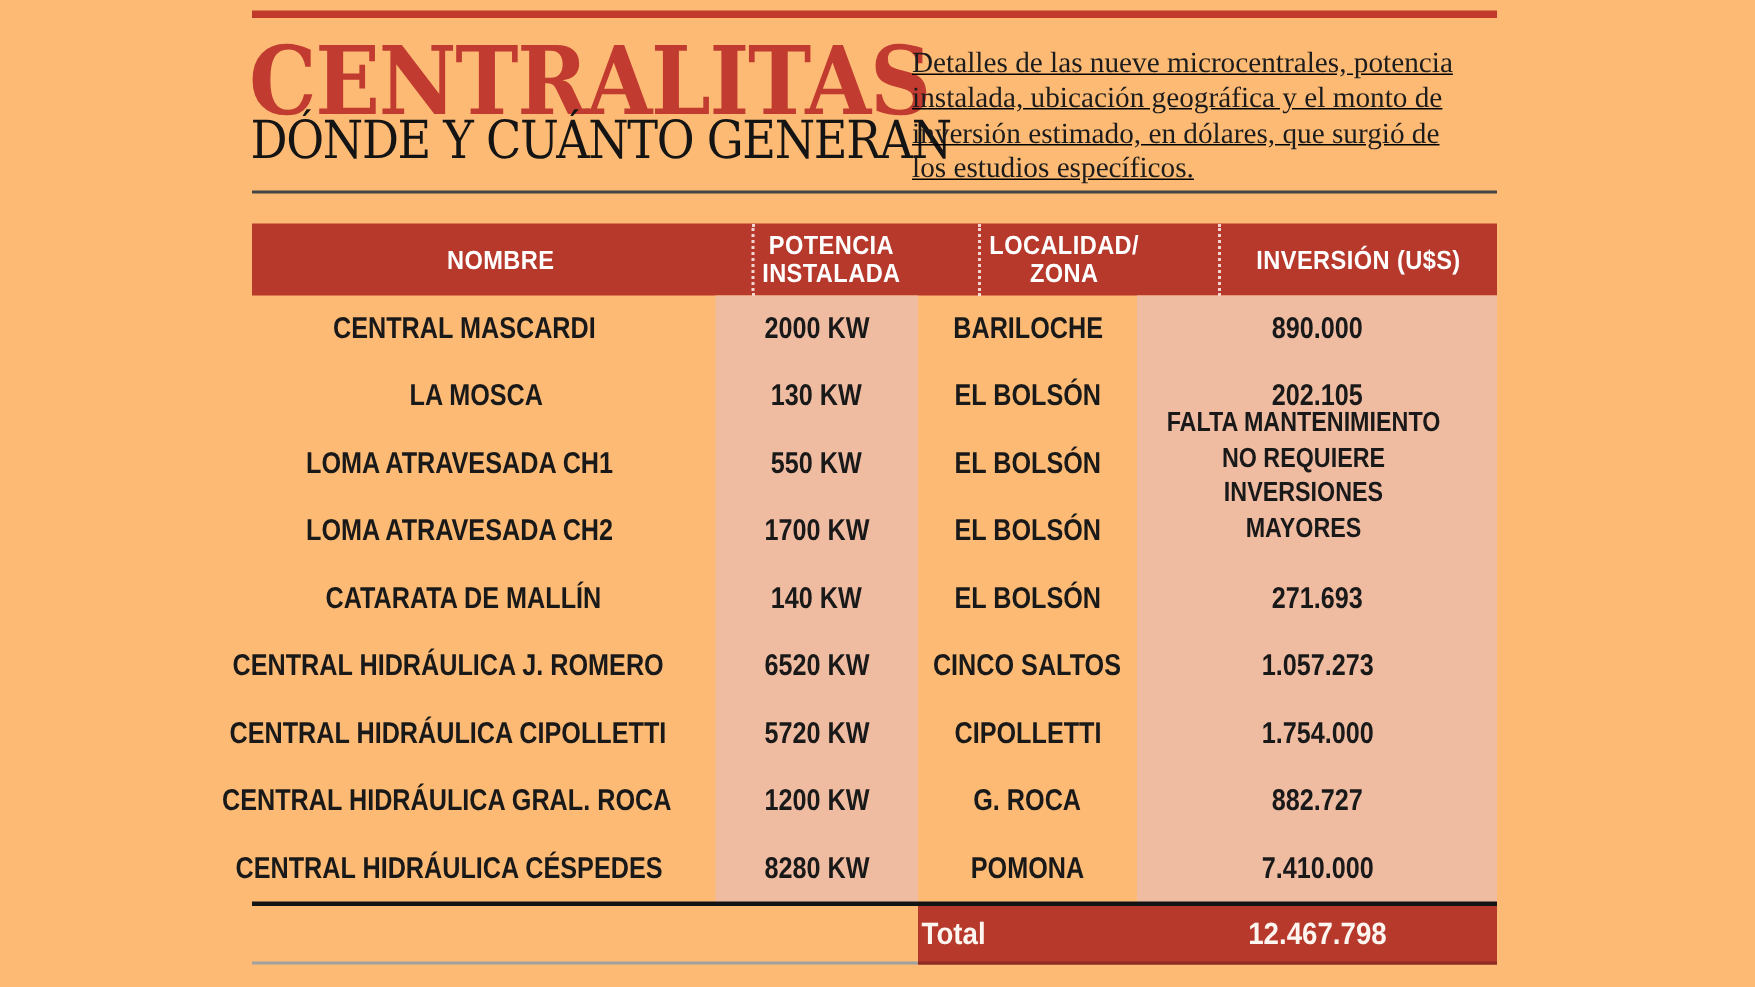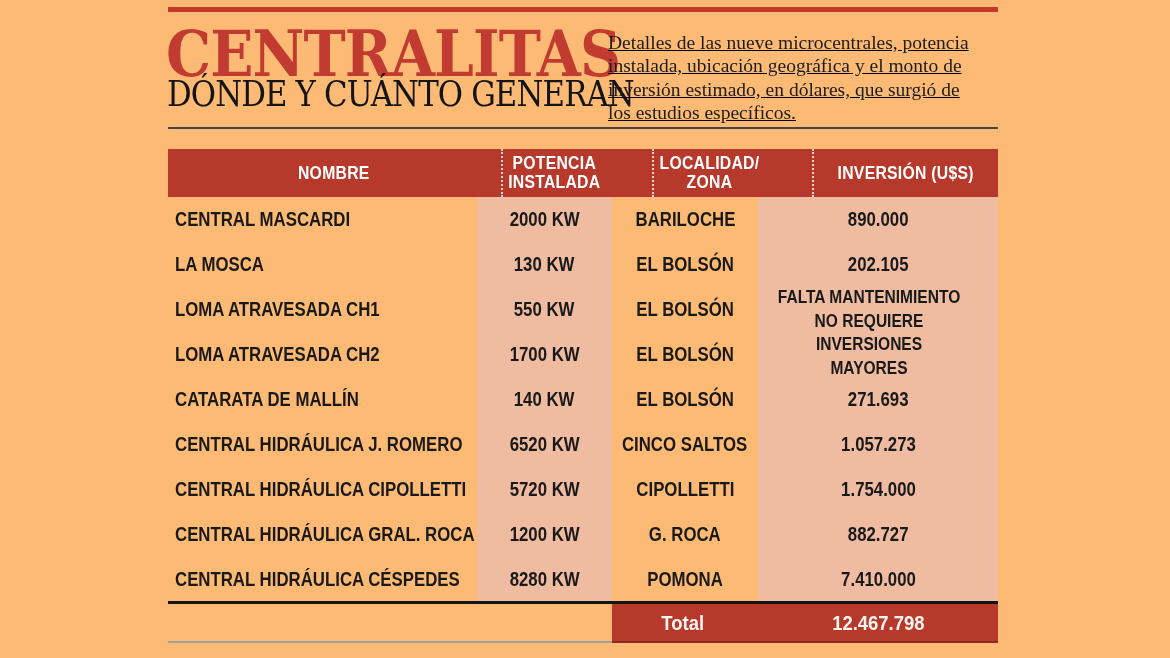--- a/index.html
+++ b/index.html
@@ -76,25 +76,25 @@
 
   .row { display: flex; height: 45px; position: relative; }
   .c { display: flex; align-items: center; justify-content: center; height: 100%; }
   .c .t {
     font-weight: bold;
     font-size: 20px;
     color: #191919;
     white-space: nowrap;
     transform: scaleX(0.84);
   }
-  .c-name { justify-content: flex-start; padding-left: 7px; }
+  .c-name { justify-content: center; padding-left: 7px; }
   .c-name .t { transform-origin: left center; }
 
   .merged-note {
-    position: absolute; left: 590px; top: 90px; width: 222px; height: 90px;
+    position: absolute; left: 590px; top: 74px; width: 222px; height: 90px;
     display: flex; align-items: center; justify-content: center;
   }
   .merged-note .t {
     font-weight: bold;
     font-size: 18.5px; line-height: 23.5px;
     color: #191919;
     text-align: center;
     white-space: pre-line;
     transform: scaleX(0.84);
   }
@@ -102,21 +102,21 @@
   .black-line { left: 168px; top: 601px; width: 830px; height: 3px; background: #141414; }
   .gray-line  { left: 168px; top: 641px; width: 830px; height: 2px; background: #a0a0a0; }
 
   .total-bar {
     left: 612px; top: 604px; width: 386px; height: 39px;
     background: #b7392c;
     border-bottom: 2px solid #8e2b20;
     display: flex; align-items: center;
     color: #fdf6f0;
   }
-  .total-label-wrap { width: 146px; display: flex; justify-content: center; padding-right: 4px; }
+  .total-label-wrap { width: 146px; display: flex; justify-content: flex-start; padding-right: 4px; }
   .total-value-wrap { width: 240px; display: flex; justify-content: center; }
   .total-bar .t { font-weight: bold; font-size: 20.5px; transform: scaleX(0.9); white-space: nowrap; }
 </style>
 </head>
 <body>
 
 <div class="canvas">
 
   <div class="abs top-bar"></div>
 

